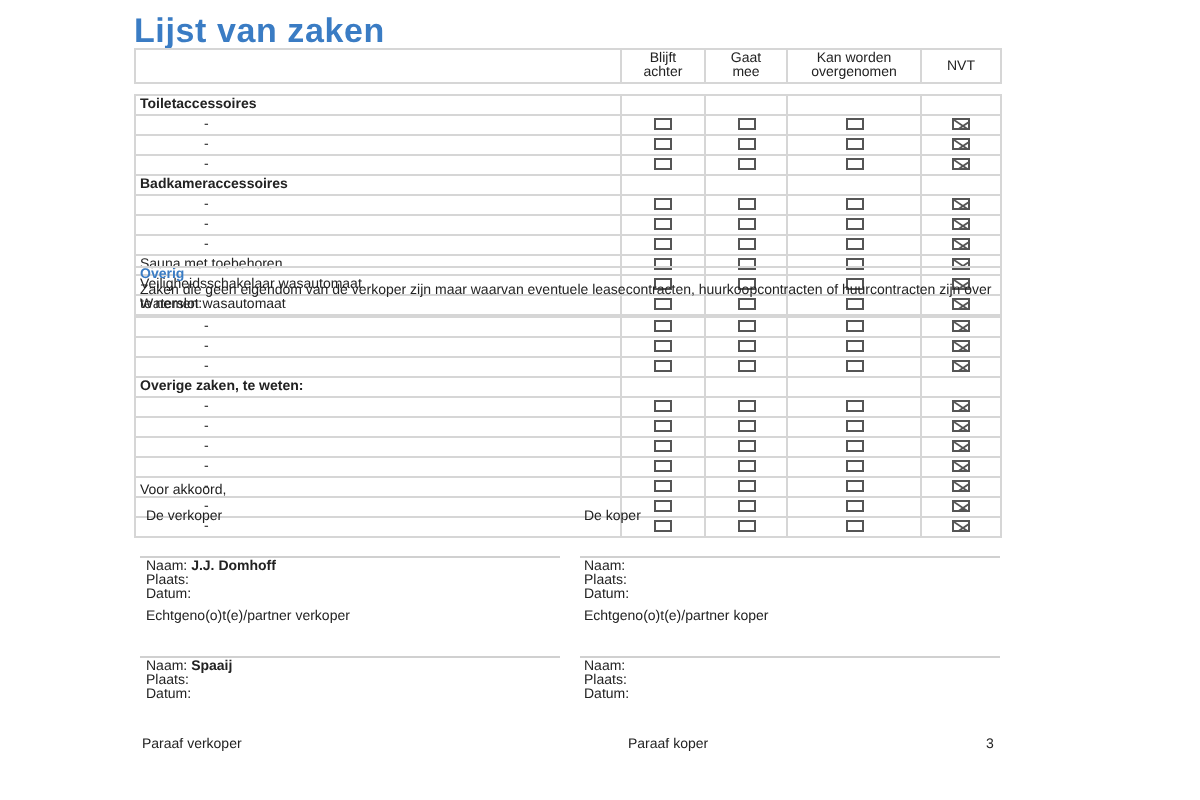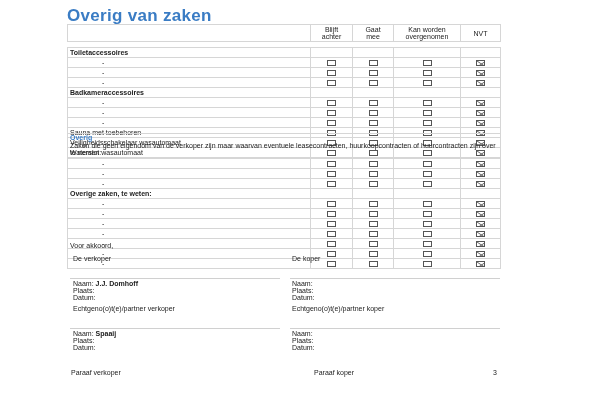--- a/index.html
+++ b/index.html
@@ -22,21 +22,21 @@
   .blk-label { white-space:normal !important; line-height:7.5px !important; }
   .blue { color:#3a7cc4; font-weight:bold; }
   .txt { position:absolute; font-size:7px; line-height:7.5px; }
   .sigline { position:absolute; height:0; border-top:1px solid #d0d0d0; }
   b.nm { font-weight:bold; }
 </style>
 </head>
 <body>
 
 <div class="page">
-  <div class="title">Overig van zaken</div>
+  <div class="title">Lijst van zaken</div>
 
   <table class="grid" id="t1" style="top:24px;">
     <colgroup>
         <col style="width:243px">
         <col style="width:42px">
         <col style="width:41px">
         <col style="width:67px">
         <col style="width:40px">
       </colgroup>
     <tbody id="t1body">

